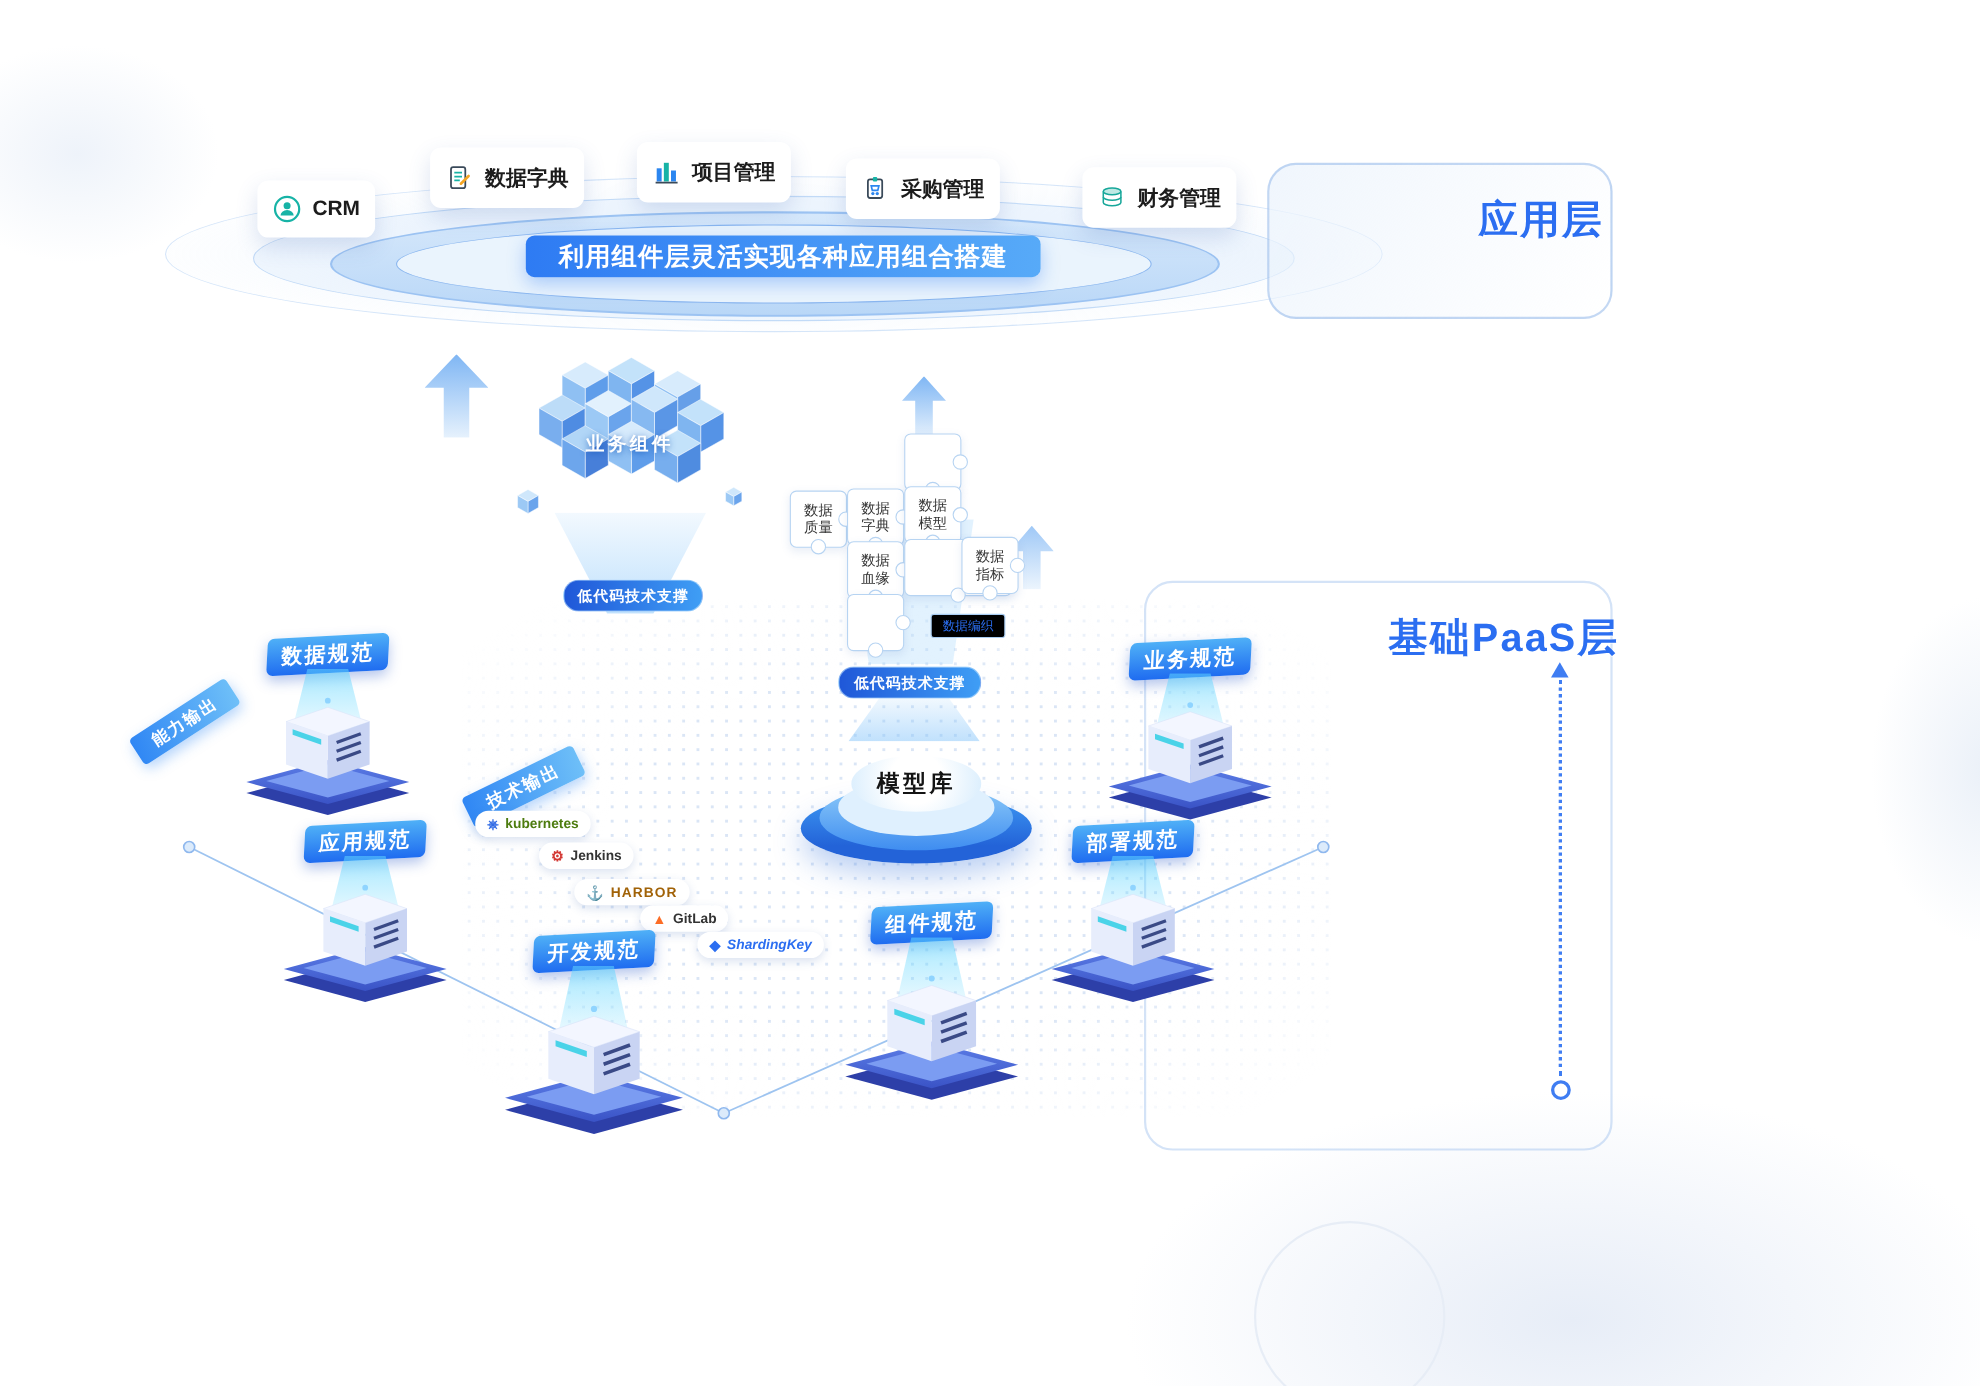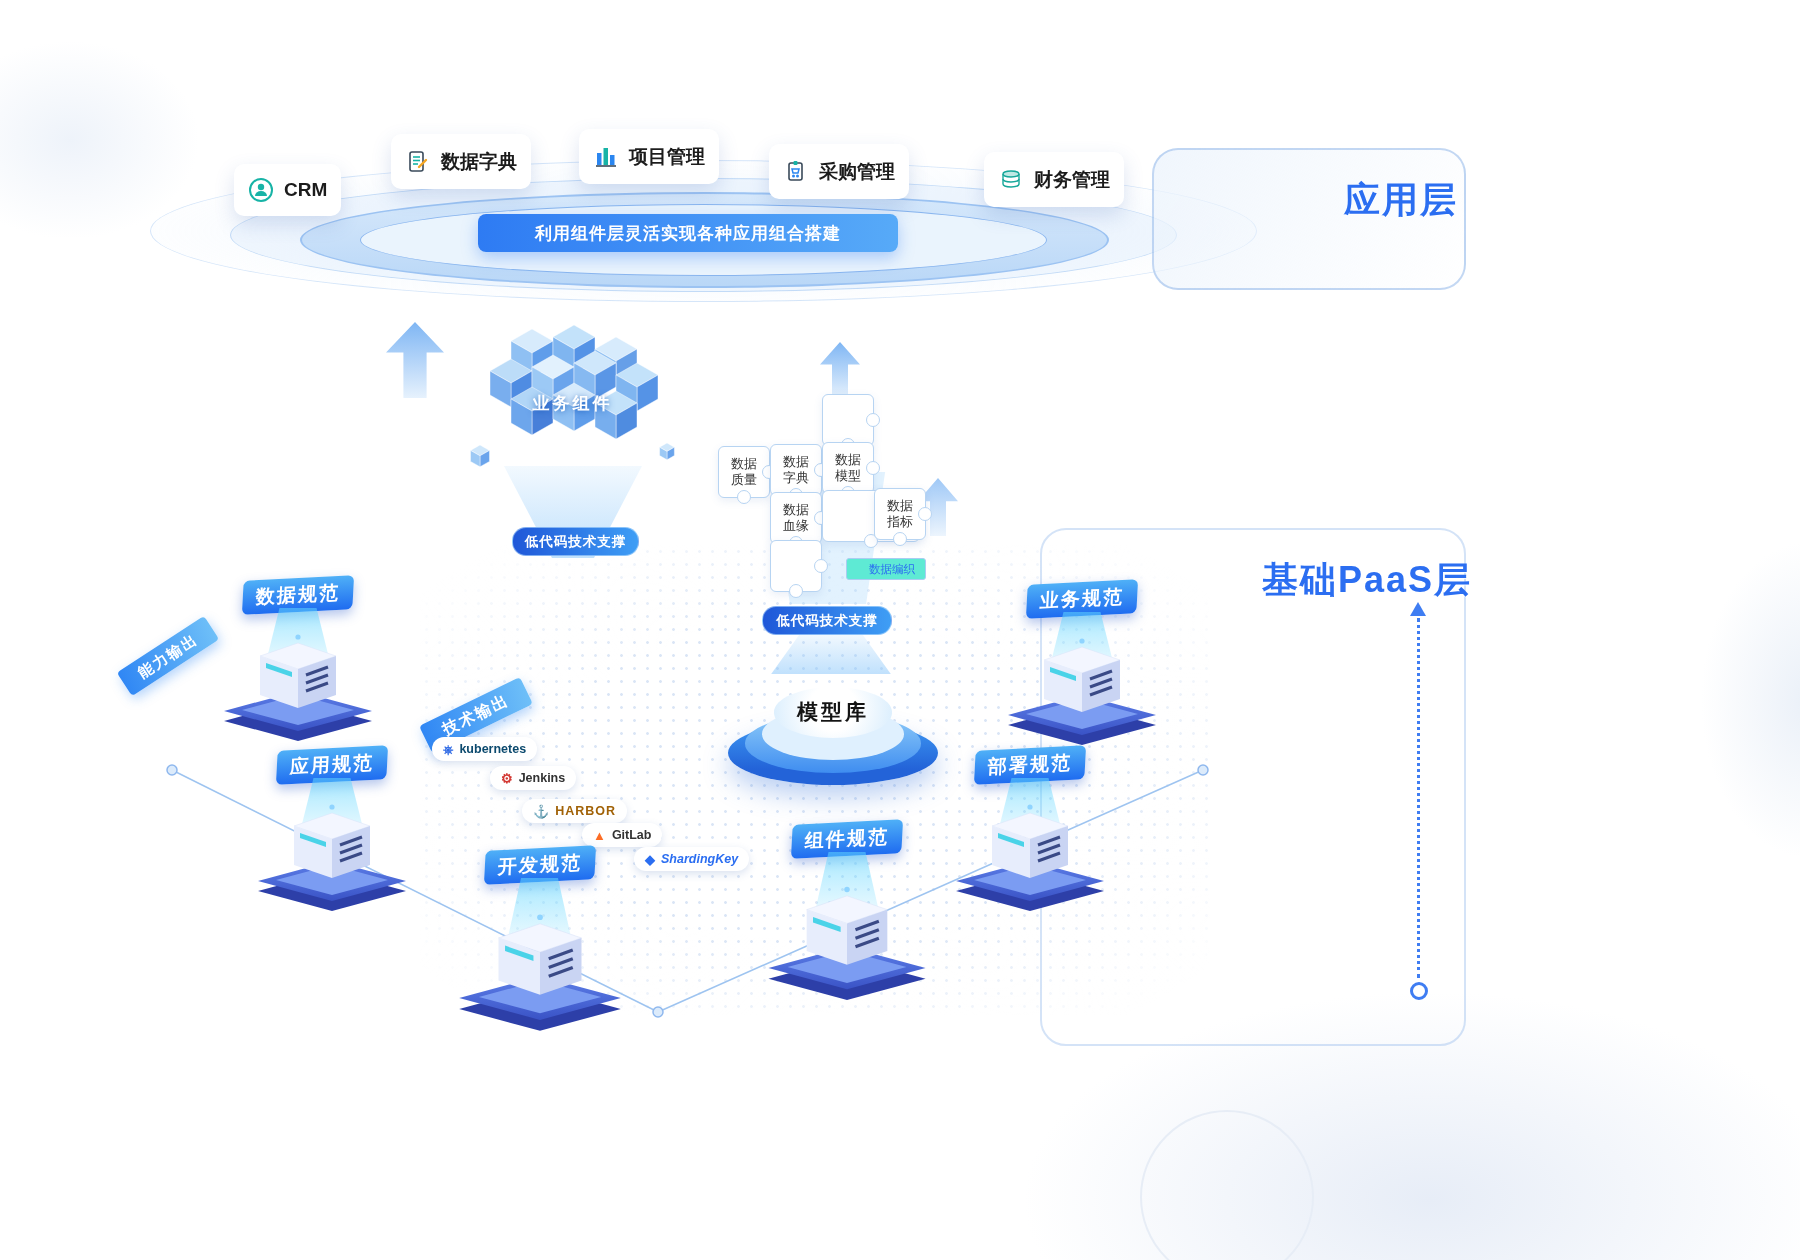--- a/index.html
+++ b/index.html
@@ -33,22 +33,22 @@
   .panel{border-radius:26px;}
   .panel.tr{left:1152px;top:148px;width:310px;height:138px;border:2px solid rgba(148,184,234,.55);
     background:linear-gradient(120deg, rgba(235,243,252,.75), rgba(255,255,255,.15));}
   .panel.br{left:1040px;top:528px;width:422px;height:514px;border:2px solid rgba(148,184,234,.4);}
 
   
   .card{display:flex;align-items:center;gap:10px;padding:0 14px;background:#fff;border-radius:10px;
     box-shadow:0 8px 20px rgba(60,100,180,.18);z-index:8;}
   .card .lbl{font-size:19px;font-weight:700;color:#1c1c1c;white-space:nowrap;}
 
-  .banner{left:478px;top:214px;width:420px;height:38px;display:flex;align-items:center;justify-content:center;
-    background:linear-gradient(90deg,#2e7bf3,#57aaf8);color:#fff;font-size:17px;font-weight:700;
+  .banner{left:478px;top:214px;width:468px;height:38px;display:flex;align-items:center;justify-content:center;
+    background:linear-gradient(90deg,#2e7bf3,#57aaf8);color:#fff;font-size:23px;font-weight:700;
     border-radius:8px;letter-spacing:1px;z-index:9;box-shadow:0 6px 16px rgba(46,123,243,.35);}
 
   .layer-title{font-weight:900;color:#2b6ef1;letter-spacing:2px;z-index:9;
     text-shadow:0 1px 0 rgba(255,255,255,.8);}
   .layer-title.app{left:1344px;top:176px;font-size:36px;}
   .layer-title.paas{left:1262px;top:556px;font-size:36px;}
 
   
   .uparrow{clip-path:polygon(50% 0,100% 40%,70% 40%,70% 100%,30% 100%,30% 40%,0 40%);
     background:linear-gradient(180deg, rgba(120,178,243,.95), rgba(200,225,250,.45));}
@@ -74,22 +74,22 @@
     display:flex;align-items:center;justify-content:center;font-size:21px;font-weight:900;color:#141414;letter-spacing:3px;}
 
   
   .piece{position:absolute;width:50px;height:50px;background:#fff;border:1.5px solid #b7d4f2;border-radius:6px;
     display:flex;align-items:center;justify-content:center;box-shadow:0 3px 8px rgba(80,120,190,.12);z-index:7;}
   .piece span{width:2.2em;font-size:13px;line-height:1.2;color:#333;text-align:center;word-break:break-all;}
   .piece::after{content:"";position:absolute;right:-7px;top:50%;transform:translateY(-50%);
     width:12px;height:12px;background:#fff;border:1.5px solid #b7d4f2;border-radius:50%;}
   .piece::before{content:"";position:absolute;bottom:-7px;left:50%;transform:translateX(-50%);
     width:12px;height:12px;background:#fff;border:1.5px solid #b7d4f2;border-radius:50%;}
-  .tag{display:flex;align-items:center;justify-content:center;background:#5eead4;border:1px solid #a9cdf2;
-    color:#2b6ef1;font-size:11.5px;border-radius:3px;z-index:7;padding-left:12px;}
+  .tag{display:flex;align-items:center;justify-content:center;background:#000000;border:1px solid #a9cdf2;
+    color:#2b6ef1;font-size:11.5px;border-radius:3px;z-index:7;}
 
   
   .ribbon{display:flex;align-items:center;justify-content:center;color:#fff;font-weight:700;
     background:linear-gradient(100deg,#2f86f4,#6fc0f8);border-radius:4px;letter-spacing:2px;
     box-shadow:0 5px 12px rgba(47,134,244,.35);z-index:7;}
 
   
   .tech{position:absolute;height:24px;background:#fff;border-radius:12px;display:flex;align-items:center;gap:6px;
     padding:0 11px;font-size:12.5px;font-weight:700;color:#333;box-shadow:0 3px 9px rgba(70,110,180,.20);z-index:7;white-space:nowrap;}
   .tech .logo{font-size:13px;line-height:1;}
@@ -271,21 +271,21 @@
   <div class="piece" style="left:874px;top:488px;">
       <span>数据指标</span>
     </div>
   <div class="piece" style="left:770px;top:540px;"></div>
   <div class="abs tag" style="left:846px;top:558px;width:66px;height:20px;">数据编织</div>
 
   <div class="abs ribbon" style="left:420px;top:700px;width:112px;height:30px;font-size:16px;transform:rotate(-26deg);">技术输出</div>
 
   <div class="tech" style="left:432px;top:737px;">
     <span class="logo" style="color:#326ce5;">⎈</span>
-    <span style="color:#0c4a6e;">kubernetes</span>
+    <span style="color:#4d7c0f;">kubernetes</span>
   </div>
   <div class="tech" style="left:490px;top:766px;">
     <span class="logo" style="color:#d33833;">⚙</span>
     <span>Jenkins</span>
   </div>
   <div class="tech" style="left:522px;top:799px;">
     <span class="logo" style="color:#5d7a8c;">⚓</span>
     <span style="color:#a16207;letter-spacing:1px;">HARBOR</span>
   </div>
   <div class="tech" style="left:582px;top:823px;">

